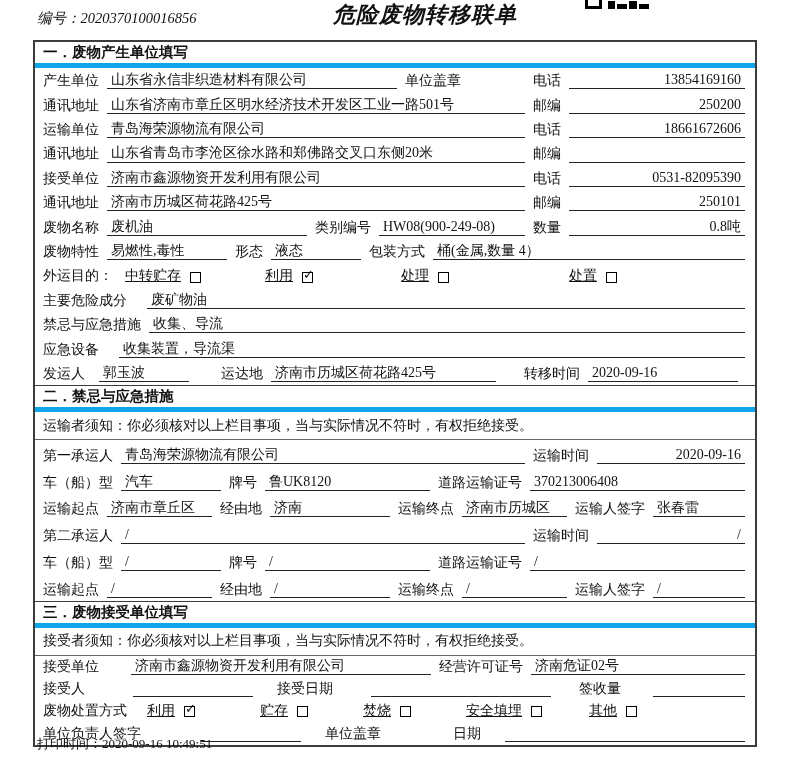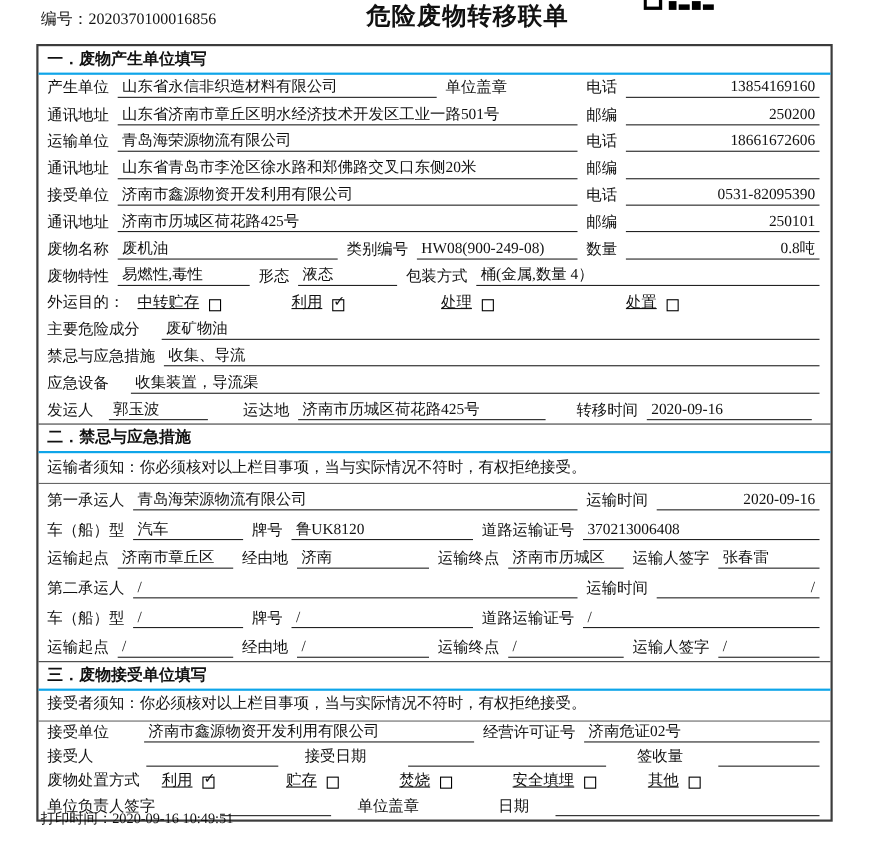--- a/index.html
+++ b/index.html
@@ -1,35 +1,35 @@
 <!DOCTYPE html>
 <html><head>
 <meta charset="utf-8">
 <style>
   * { box-sizing: border-box; margin: 0; padding: 0; }
   html,body { width:796px; height:768px; background:#fff; }
   body { font-family:"Liberation Serif","DejaVu Serif",serif; color:#111; font-size:14px; line-height:1.15; }
   .page { position:relative; width:796px; height:768px; background:#fff; overflow:hidden; }
 
   
-  .hdr { position:relative; height:38px; }
+  .hdr { position:relative; height:38px;font-style:italic; }
   .serial { position:absolute; left:37px; top:10px; font-size:14.5px; white-space:nowrap; }
   .doc-title { position:absolute; left:333px; top:2px; font-size:22px; font-weight:bold; letter-spacing:1px; white-space:nowrap; }
   .qr { position:absolute; left:585px; top:0; width:64px; height:10px; overflow:hidden; }
   .qr div { position:absolute; background:#000; }
   .qr .q1 { left:0; top:-6px; width:17px; height:15px; background:transparent; border:3px solid #000; }
   .qr .q2 { left:23px; top:1px; width:7px; height:8px; }
   .qr .q3 { left:32px; top:4px; width:10px; height:5px; }
   .qr .q4 { left:44px; top:1px; width:8px; height:8px; }
   .qr .q5 { left:54px; top:4px; width:10px; height:5px; }
 
   
   .form-table { position:absolute; left:33px; top:40px; width:724px; border:2px solid #3c3c3c; background:#fff; }
   .section + .section { border-top:1.5px solid #3c3c3c; }
-  .sec-title { height:26px; display:flex; align-items:center; padding:0 8px; font-weight:bold; font-size:14.5px; border-bottom:2px solid #0ea5e9; }
+  .sec-title { height:26px; display:flex; align-items:center; padding:0 8px; font-weight:bold; font-size:14.5px; border-bottom:5px solid #0ea5e9; }
   .notice { height:28px; display:flex; align-items:center; padding:0 8px; border-bottom:1px solid #666; white-space:nowrap; }
 
   .row { display:flex; align-items:flex-end; padding:0 10px 3px 8px; }
   .s1 .row { height:24.4px; }
   .s2 .row { height:26.8px; }
   .s3 .row { height:22.2px; }
   .row > * { margin-right:8px; }
   .row > *:last-child { margin-right:0; }
 
   .lbl { flex:none; white-space:nowrap; }

